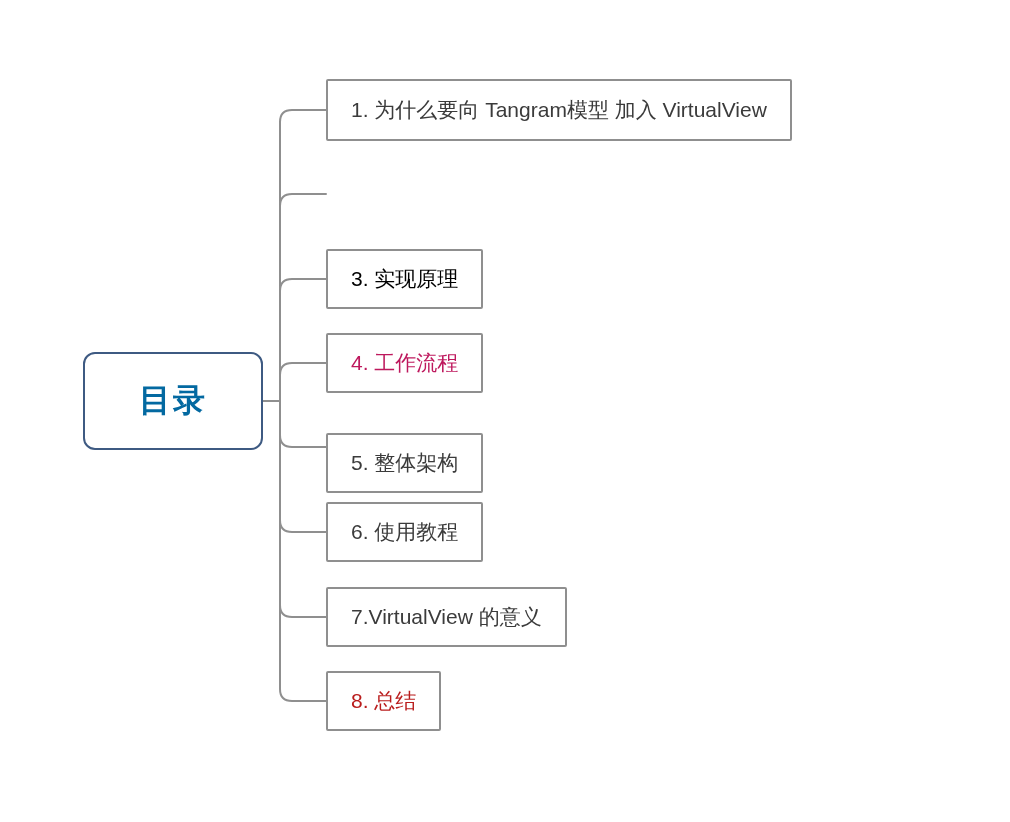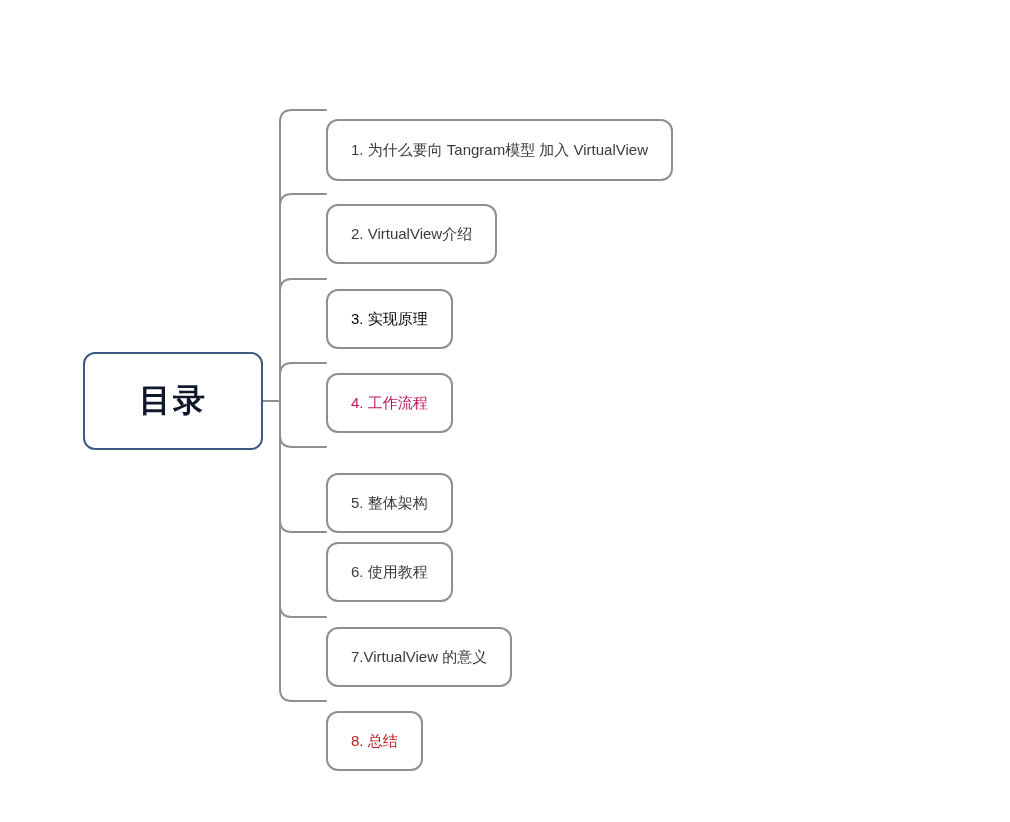--- a/index.html
+++ b/index.html
@@ -41,30 +41,29 @@
     color: #3b3b42;
     letter-spacing: 2px;
     cursor: default;
   }
   .node {
     position: absolute;
     left: 326px;
     height: 60px;
     box-sizing: border-box;
     border: 2px solid #8f8f8f;
-    border-radius: 12px;
+    border-radius: 2px;
     background: #ffffff;
     display: inline-flex;
     align-items: center;
     padding: 0 23px;
-    font-size: 15px;
+    font-size: 21px;
     color: #3b3b3b;
     white-space: nowrap;
     cursor: default;
-    margin-top: 40px;
   }
   .n0 { top: 79px;  height: 62px; }
   .n1 { top: 164px; }
   .n2 { top: 249px; }
   .n3 { top: 333px; }
   .n4 { top: 433px; }
   .n5 { top: 502px; }
   .n6 { top: 587px; }
   .n7 { top: 671px; }
 </style>
@@ -78,29 +77,26 @@
       <path d="M 326 110 L 292 110 Q 280 110 280 122 L 280 401" fill="none" stroke="#8f8f8f" stroke-width="2" stroke-linecap="round"></path>
       <path d="M 326 194 L 292 194 Q 280 194 280 206 L 280 401" fill="none" stroke="#8f8f8f" stroke-width="2" stroke-linecap="round"></path>
       <path d="M 326 279 L 292 279 Q 280 279 280 291 L 280 401" fill="none" stroke="#8f8f8f" stroke-width="2" stroke-linecap="round"></path>
       <path d="M 326 363 L 292 363 Q 280 363 280 375 L 280 401" fill="none" stroke="#8f8f8f" stroke-width="2" stroke-linecap="round"></path>
       <path d="M 326 447 L 292 447 Q 280 447 280 435 L 280 401" fill="none" stroke="#8f8f8f" stroke-width="2" stroke-linecap="round"></path>
       <path d="M 326 532 L 292 532 Q 280 532 280 520 L 280 401" fill="none" stroke="#8f8f8f" stroke-width="2" stroke-linecap="round"></path>
       <path d="M 326 617 L 292 617 Q 280 617 280 605 L 280 401" fill="none" stroke="#8f8f8f" stroke-width="2" stroke-linecap="round"></path>
       <path d="M 326 701 L 292 701 Q 280 701 280 689 L 280 401" fill="none" stroke="#8f8f8f" stroke-width="2" stroke-linecap="round"></path>
     </svg>
 
-  <div class="root-node" style="border-color: rgb(62, 90, 130); color: #0f172a; justify-content: center;">
+  <div class="root-node" style="border-color: rgb(62, 90, 130); color: #0369a1; justify-content: center;">
     <span>目录</span>
   </div>
 
   <div class="node n0" style="border-color: rgb(143, 143, 143); color: rgb(59, 59, 59);">
     <span>1. 为什么要向 Tangram模型 加入 VirtualView</span>
-  </div>
-  <div class="node n1" style="border-color: rgb(143, 143, 143); color: rgb(59, 59, 59);">
-    <span>2. VirtualView介绍</span>
   </div>
   <div class="node n2" style="border-color: rgb(143, 143, 143); color: #000000;">
     <span>3. 实现原理</span>
   </div>
   <div class="node n3" style="border-color: rgb(143, 143, 143); color: #be185d;">
     <span>4. 工作流程</span>
   </div>
   <div class="node n4" style="border-color: rgb(143, 143, 143); color: rgb(59, 59, 59);">
     <span>5. 整体架构</span>
   </div>

